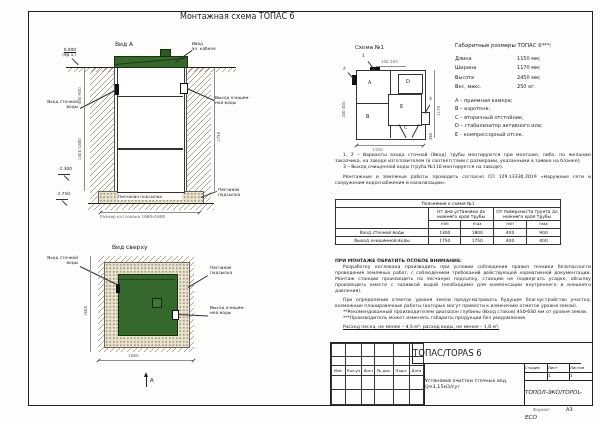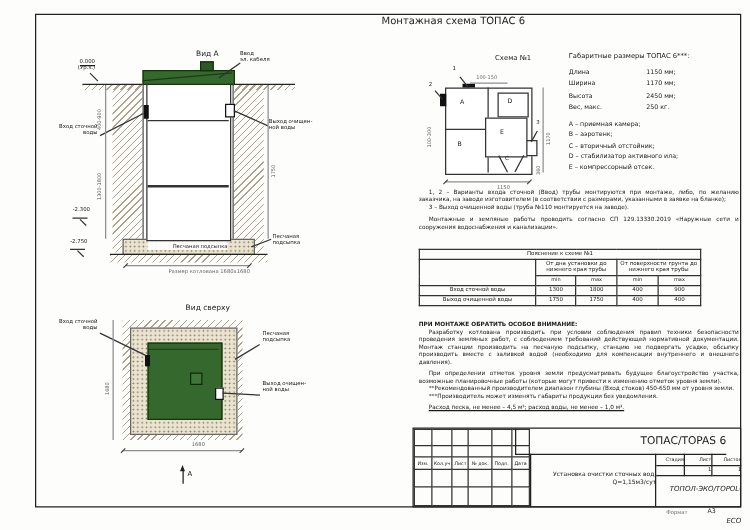--- a/index.html
+++ b/index.html
@@ -1,21 +1,21 @@
 <!DOCTYPE html>
 <html><head>
 <meta charset="utf-8">
 <style>
   html,body{margin:0;padding:0;background:#ffffff;}
   #sheet{position:relative;width:600px;height:424px;background:#fdfdfc;overflow:hidden;
          font-family:"DejaVu Sans",sans-serif;color:#1a1a1a;}
   .a{position:absolute;}
   .tx{font-size:5px;line-height:1.18;}
   .sm{font-size:4.3px;line-height:1.15;}
-  .c{text-align:right;}
+  .c{text-align:left;}
   .r{text-align:right;}
   .gray{color:#6a6a6a;}
   .vt{writing-mode:vertical-rl;transform:rotate(180deg);font-size:4px;color:#555;}
   .ln{position:absolute;height:1px;background:#333;transform-origin:0 50%;}
   .dimln{position:absolute;background:#8f8f8f;}
   .tk{position:absolute;width:5px;height:1px;background:#444;}
   .hatch{background-image:repeating-linear-gradient(135deg,rgba(125,100,65,.6) 0px,rgba(125,100,65,.6) .7px,transparent .7px,transparent 4px);}
   .sand{background-color:#eae3d0;background-image:radial-gradient(rgba(128,112,82,.9) .5px,transparent .9px);background-size:3.5px 3.5px;}
   .box{border:1px solid #333;background:#fff;}
   .ptable{border-collapse:collapse;width:100%;}

